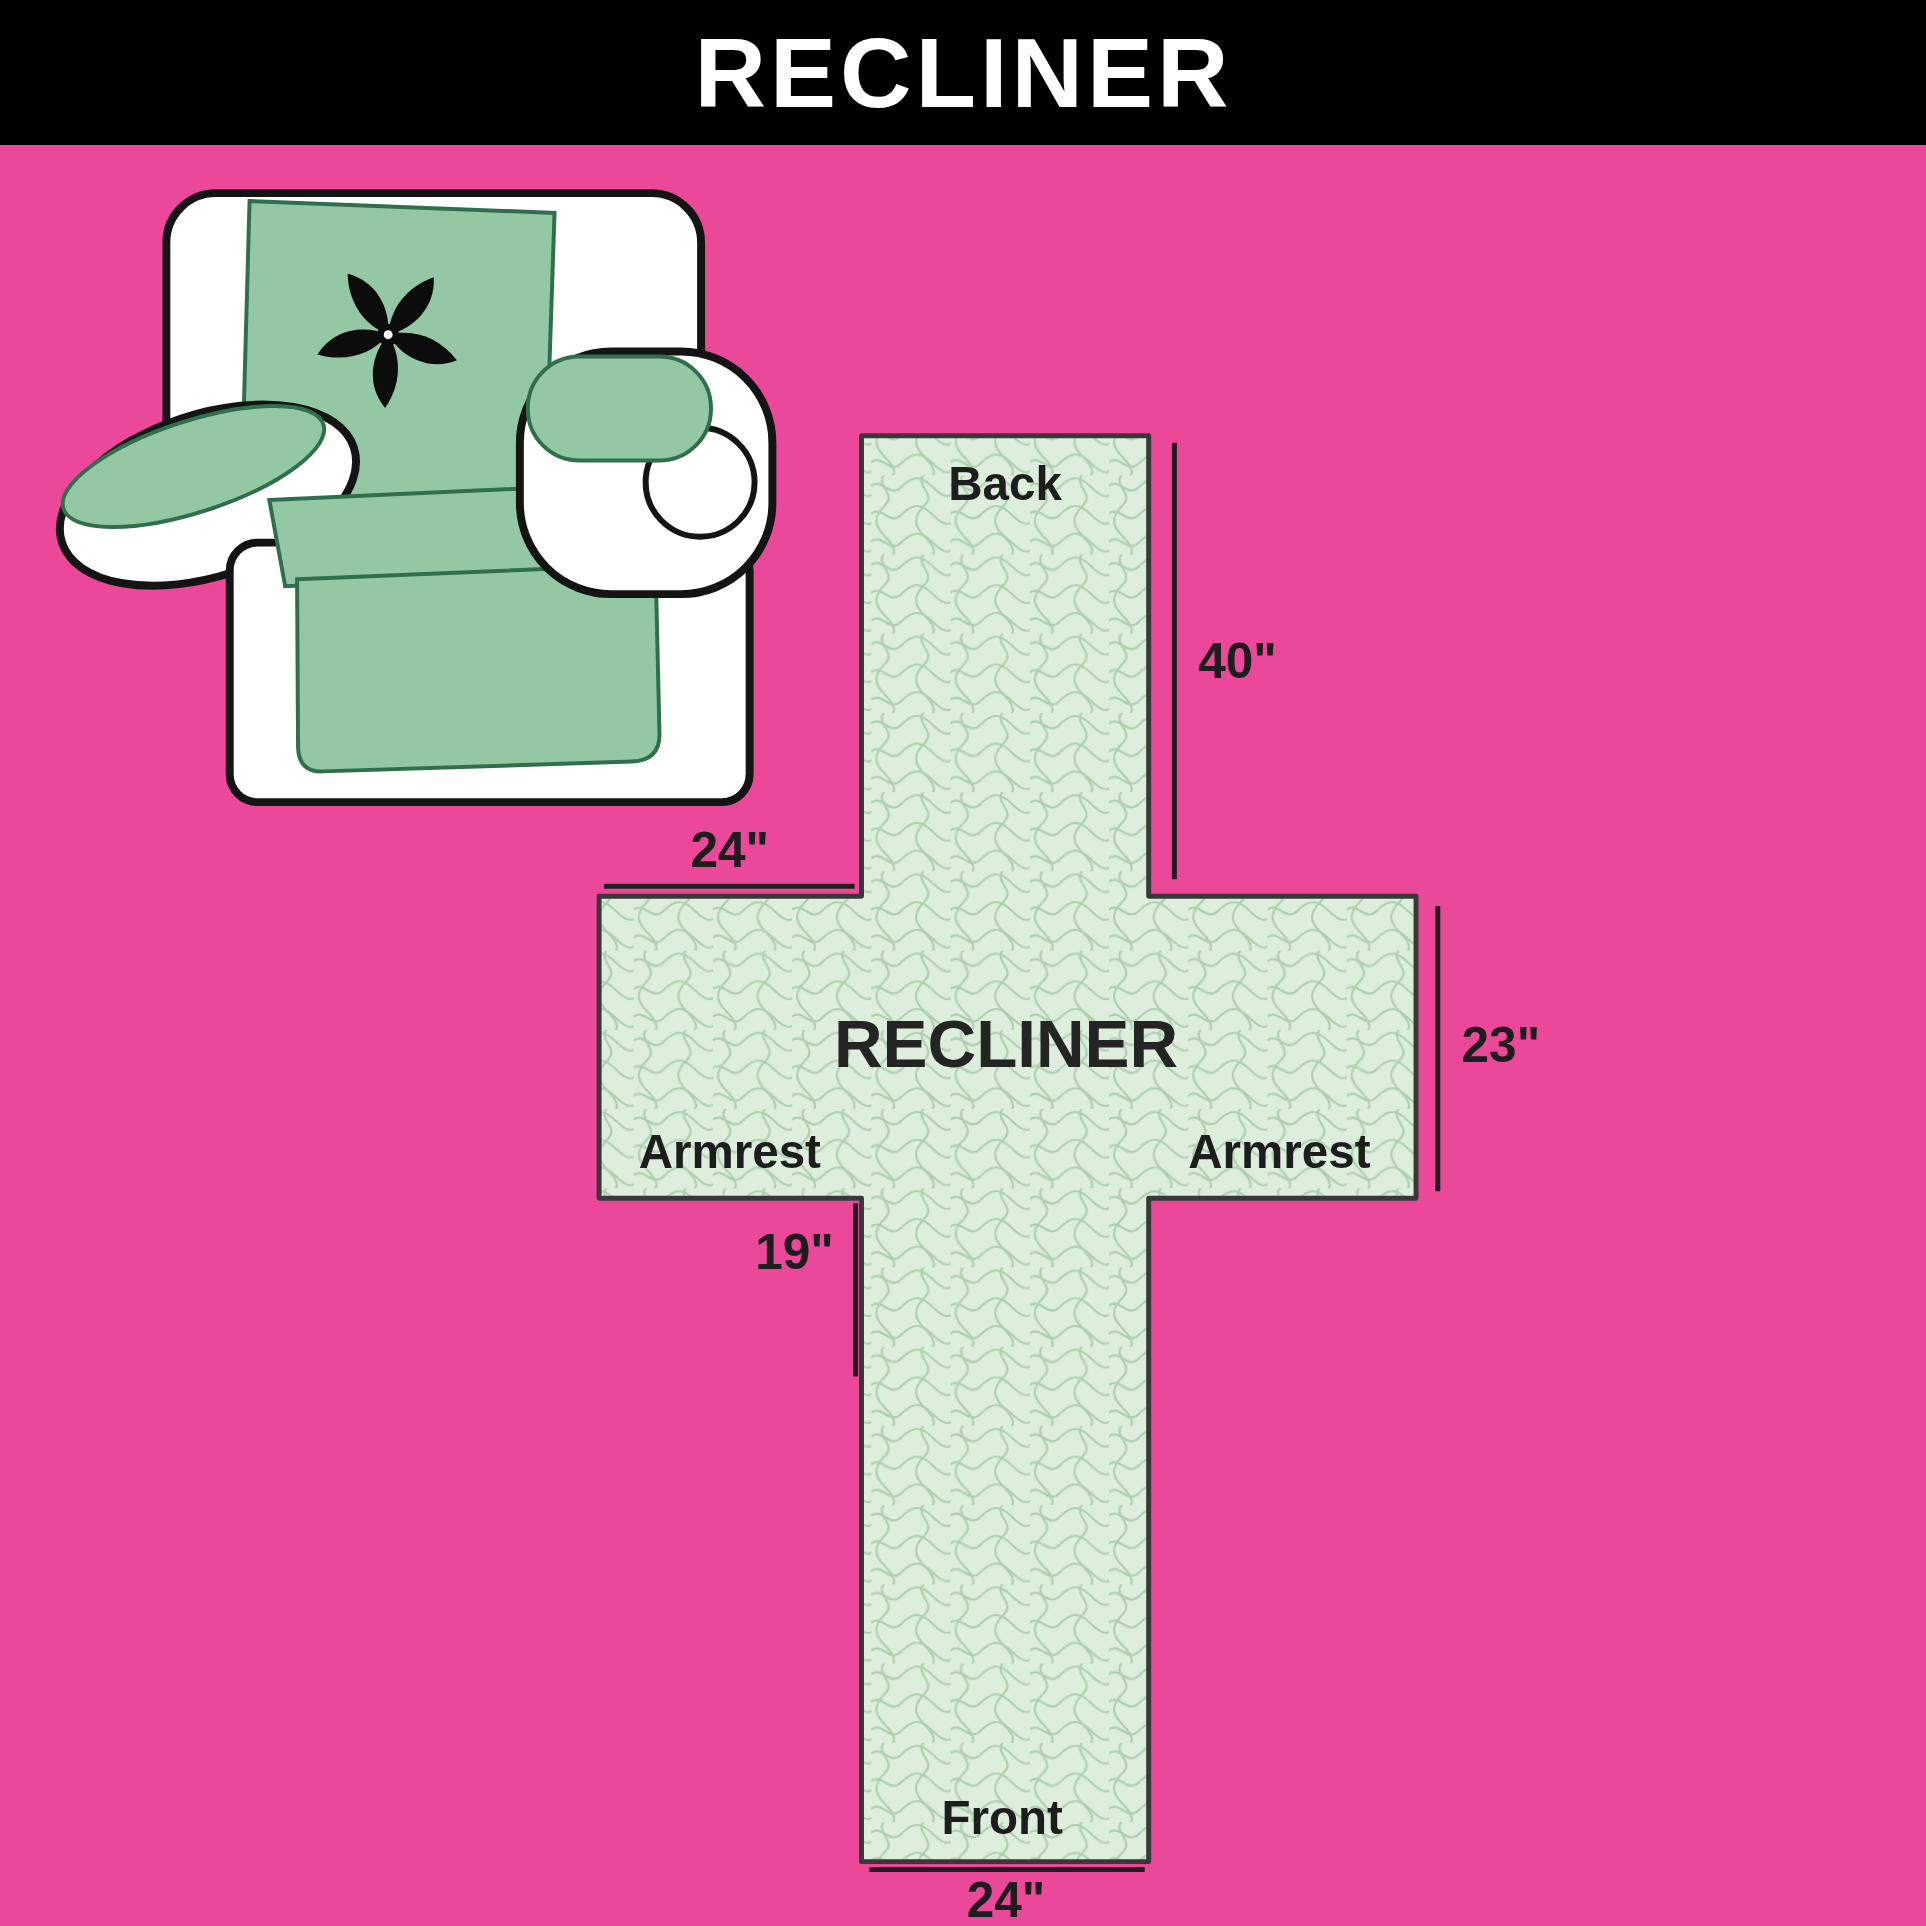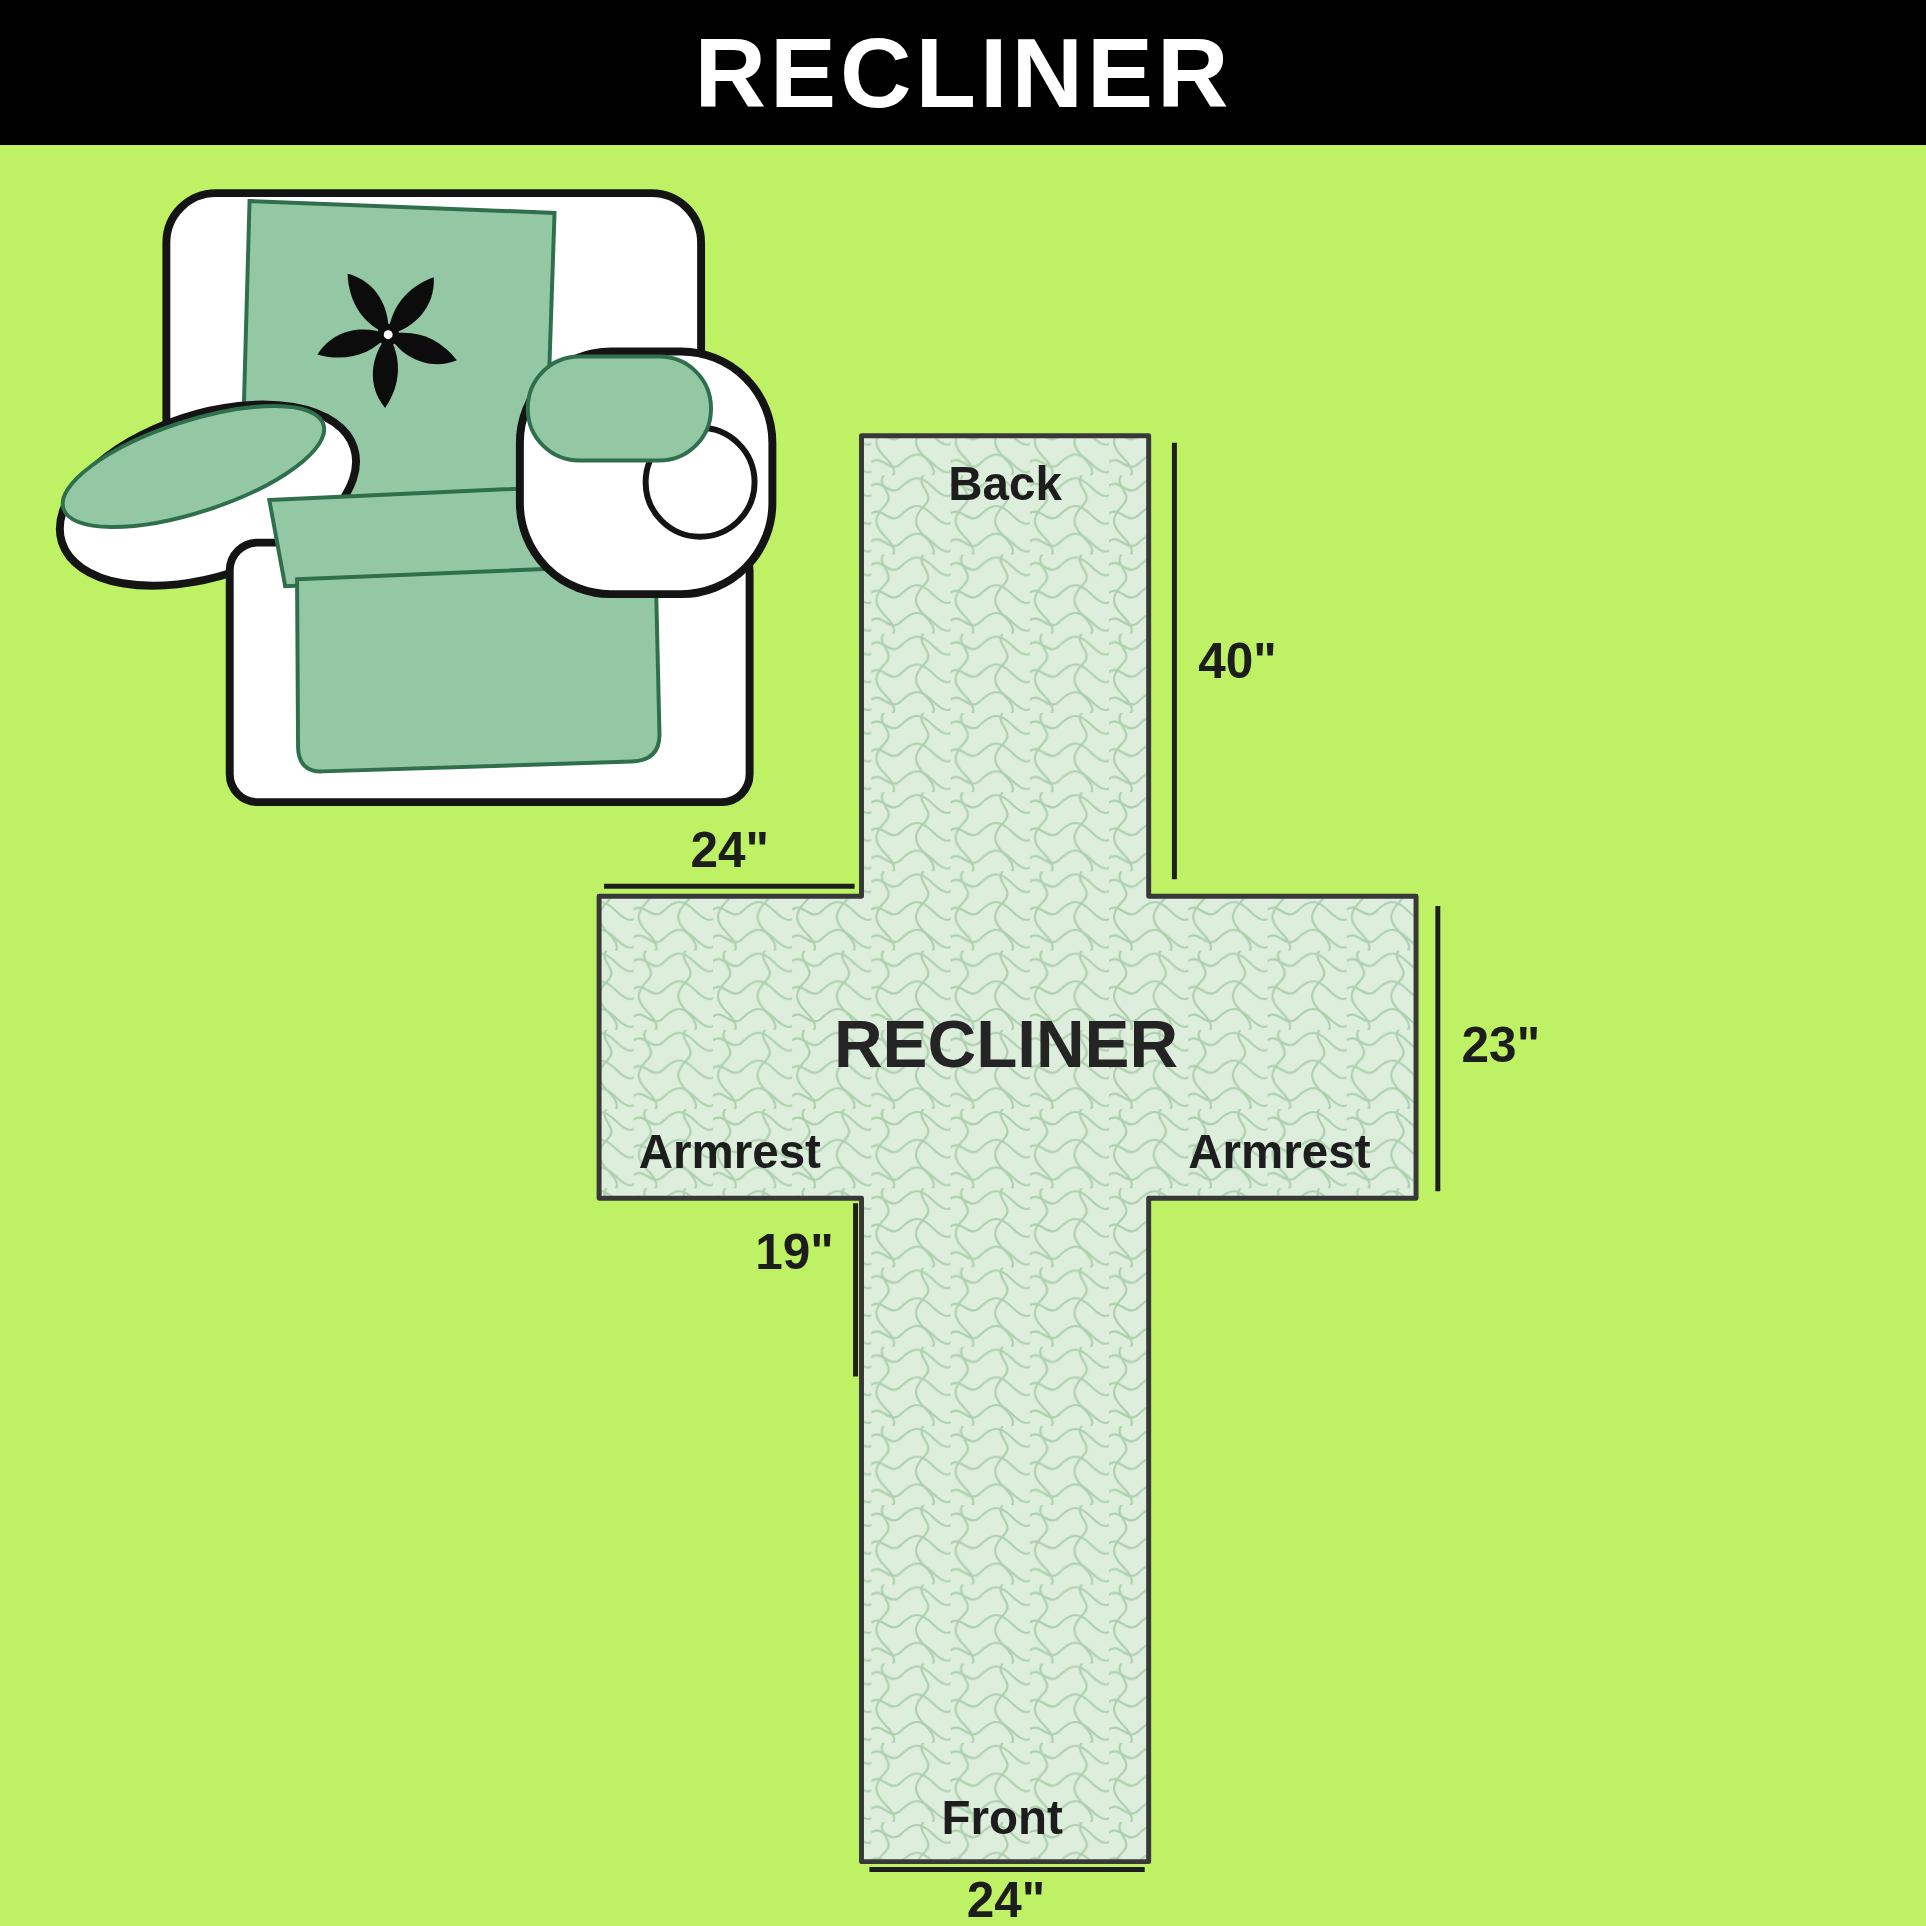--- a/index.html
+++ b/index.html
@@ -1,19 +1,19 @@
 <!DOCTYPE html>
 <html><head>
 <meta charset="utf-8">
 <style>
   * { margin:0; padding:0; box-sizing:border-box; }
   html,body { background:#ffffff; }
   .page {
     position:relative; width:1927px; height:1927px;
-    background:#bef264; overflow:hidden;
+    background:#ec4899; overflow:hidden;
     font-family:"Liberation Sans", sans-serif;
   }
   .header {
     position:absolute; top:0; left:0; width:100%; height:145px;
     background:#000000; display:flex; align-items:center; justify-content:center;
     z-index:5;
   }
   .header .title {
     color:#ffffff; font-size:99px; font-weight:700; letter-spacing:4px; line-height:1;
   }

